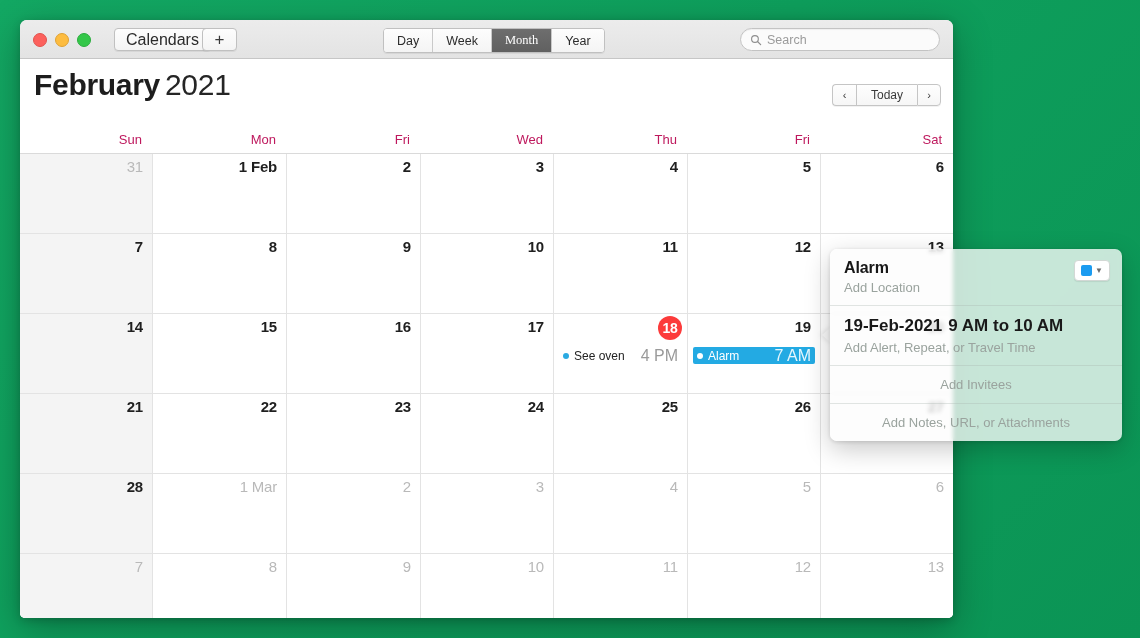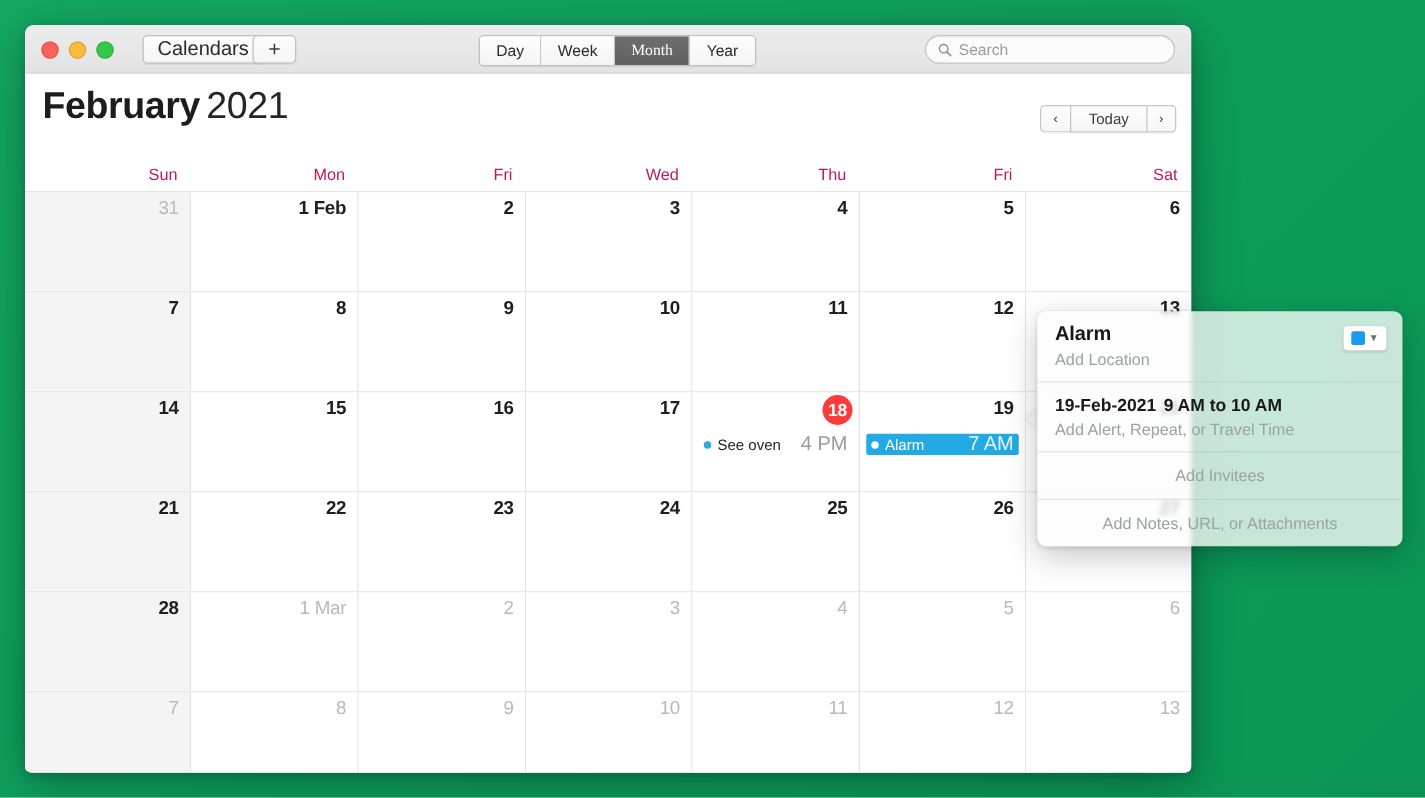--- a/index.html
+++ b/index.html
@@ -346,21 +346,21 @@
     border-radius: 2px;
     background: #1b9bf0;
   }
   #calendar-color-button .chev {
     font-size: 8px;
     color: #6c6c6c;
     line-height: 1;
   }
 
   #popover-datetime {
-    font-size: 14px;
+    font-size: 17px;
     font-weight: bold;
     color: #191919;
     margin-bottom: 4px;
   }
   #popover-datetime .sep { display: inline-block; width: 6px; }
   #popover-alert {
     font-size: 13px;
     color: #9aa39e;
   }
   #popover-invitees, #popover-notes {

